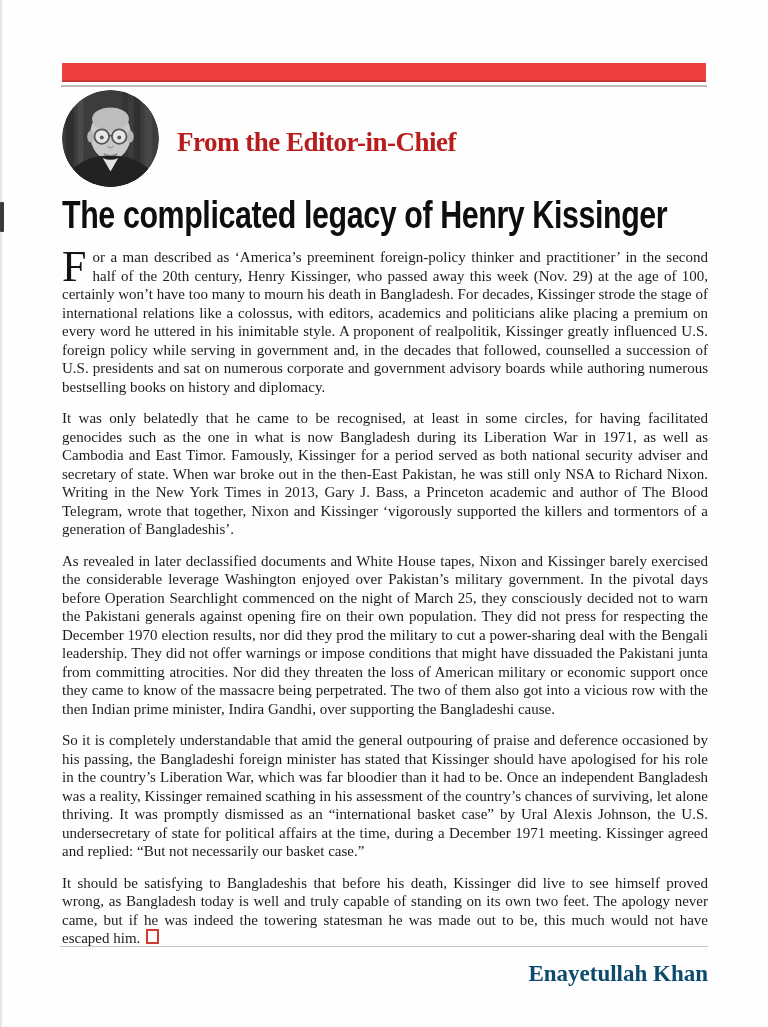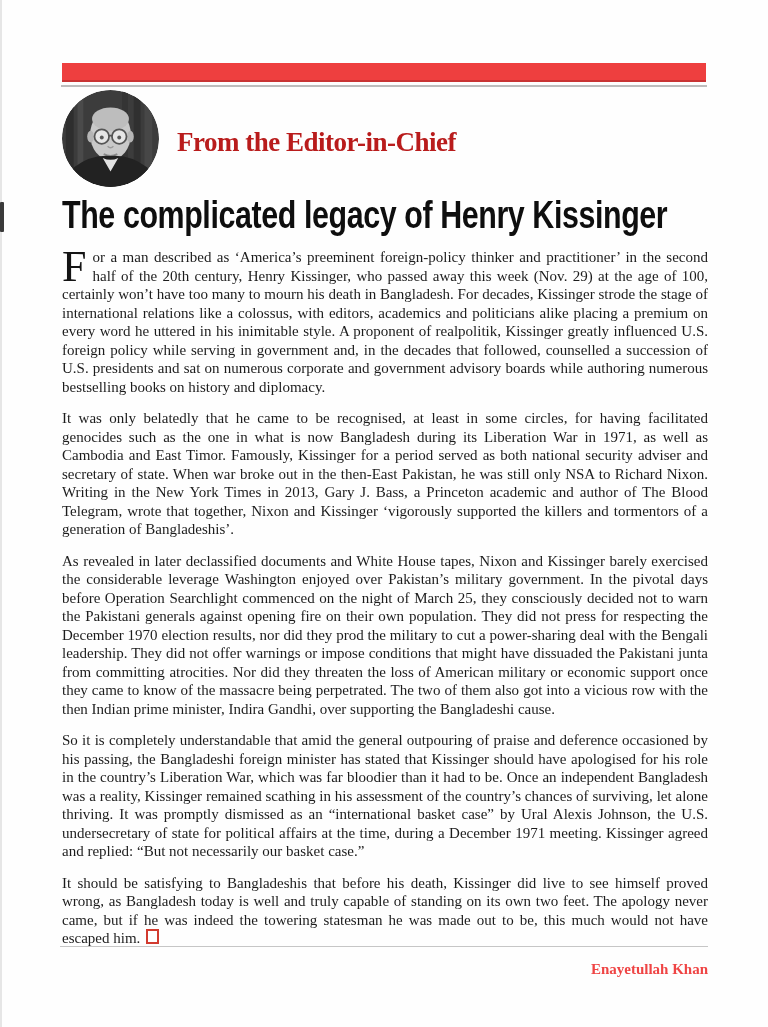--- a/index.html
+++ b/index.html
@@ -35,21 +35,21 @@
   }
   .dropcap{
     float:left;font-size:44px;line-height:33px;padding:2px 6px 0 0;
     font-family:"Liberation Serif", serif;color:#141414;
   }
   .endmark{
     display:inline-block;width:9px;height:11px;margin-left:6px;
     border:2px solid #d23b2f;vertical-align:-1px;background:#fff;
   }
   .byline{
-    margin-top:6px;font-size:15px;font-weight:bold;text-align:right;color:#ef4444;
+    margin-top:6px;font-size:23px;font-weight:bold;text-align:right;color:#0c4a6e;
   }
   .footer-rule{position:absolute;left:60px;top:946px;width:648px;height:1px;background:#c6c6c6;}
 </style>
 </head>
 <body>
 
 <div class="page">
 
   <div class="edge-line"></div>
   <div class="edge-tick"></div>

